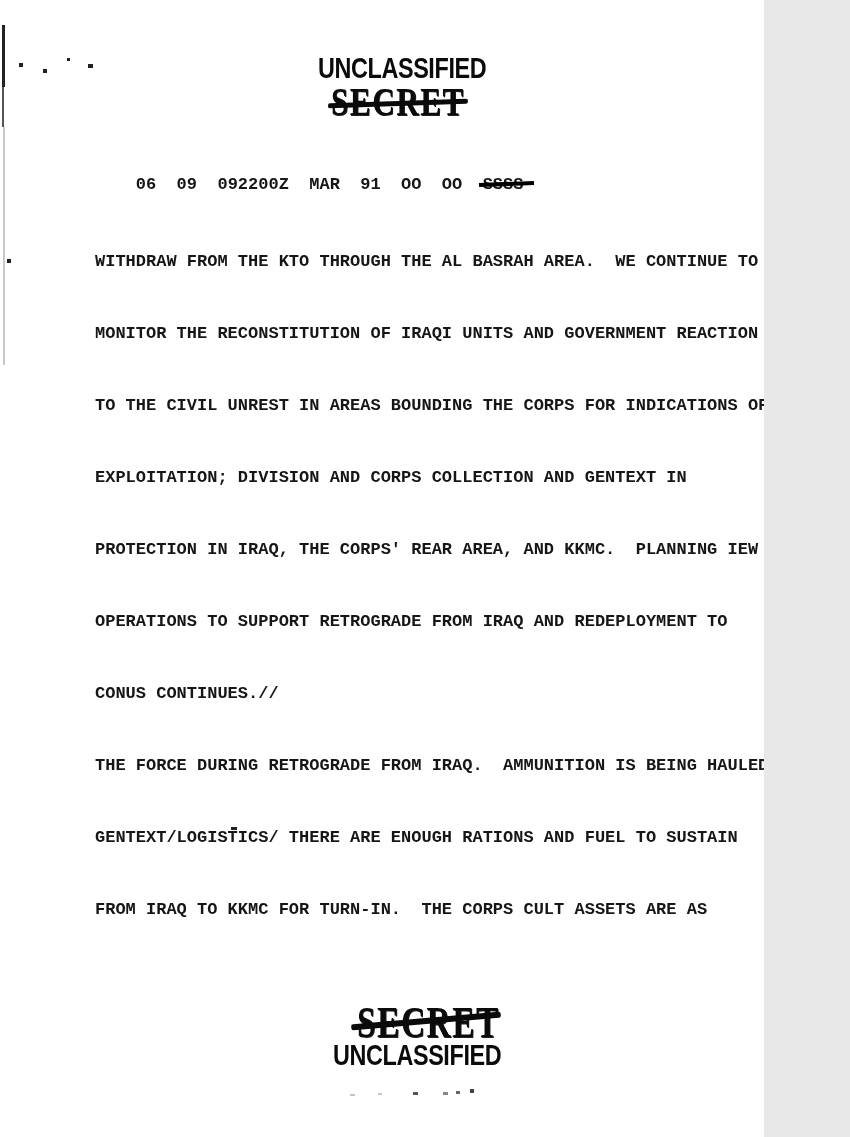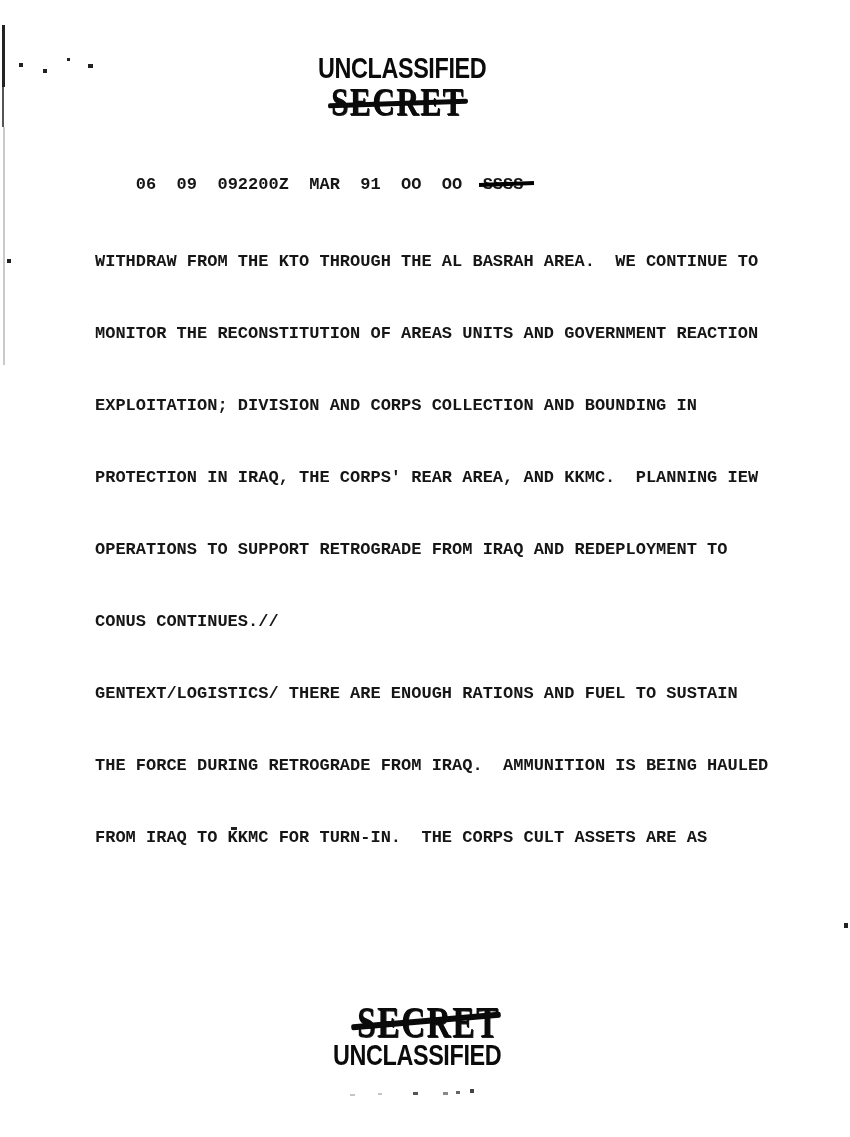--- a/index.html
+++ b/index.html
@@ -1,18 +1,18 @@
 <!DOCTYPE html>
 <html><head>
 <meta charset="utf-8">
 <style>
   html,body{margin:0;padding:0;background:#e8e8e8;}
   .page{
     position:relative;
-    width:850px;height:1137px;
+    width:764px;height:1137px;
     background:#ffffff;
     overflow:hidden;
     font-family:"Liberation Mono", monospace;
   }
   .mono{
     font-family:"Liberation Mono", monospace;
     font-weight:bold;
     font-size:17px;
     color:#161616;
     white-space:pre;
@@ -81,27 +81,28 @@
 
   <div class="stamp-secret" style="left:331px;top:82px;">SECRET</div>
   <div class="strike-line" style="left:328px;top:101px;width:140px;height:5px;transform:rotate(-2deg);"></div>
 
   <div class="msg-header mono">
     <span>06  09  092200Z  MAR  91  OO  OO  </span><span class="struck-code"><span>SSSS</span><span class="strike2"></span></span>
   </div>
 
   <div class="body-block mono">
     <div class="body-line">WITHDRAW FROM THE KTO THROUGH THE AL BASRAH AREA.  WE CONTINUE TO</div>
-    <div class="body-line">MONITOR THE RECONSTITUTION OF AREAS UNITS AND GOVERNMENT REACTION</div>
-    <div class="body-line">EXPLOITATION; DIVISION AND CORPS COLLECTION AND BOUNDING IN</div>
+    <div class="body-line">MONITOR THE RECONSTITUTION OF IRAQI UNITS AND GOVERNMENT REACTION</div>
+    <div class="body-line">TO THE CIVIL UNREST IN AREAS BOUNDING THE CORPS FOR INDICATIONS OF</div>
+    <div class="body-line">EXPLOITATION; DIVISION AND CORPS COLLECTION AND GENTEXT IN</div>
     <div class="body-line">PROTECTION IN IRAQ, THE CORPS' REAR AREA, AND KKMC.  PLANNING IEW</div>
     <div class="body-line">OPERATIONS TO SUPPORT RETROGRADE FROM IRAQ AND REDEPLOYMENT TO</div>
     <div class="body-line">CONUS CONTINUES.//</div>
+    <div class="body-line">THE FORCE DURING RETROGRADE FROM IRAQ.  AMMUNITION IS BEING HAULED</div>
     <div class="body-line">GENTEXT/LOGISTICS/ THERE ARE ENOUGH RATIONS AND FUEL TO SUSTAIN</div>
-    <div class="body-line">THE FORCE DURING RETROGRADE FROM IRAQ.  AMMUNITION IS BEING HAULED</div>
     <div class="body-line">FROM IRAQ TO KKMC FOR TURN-IN.  THE CORPS CULT ASSETS ARE AS</div>
     
 
     
     
 
     
   </div>
 
   <div class="stamp-secret" style="left:357px;top:1003px;font-size:44px;line-height:40px;">SECRET</div>

